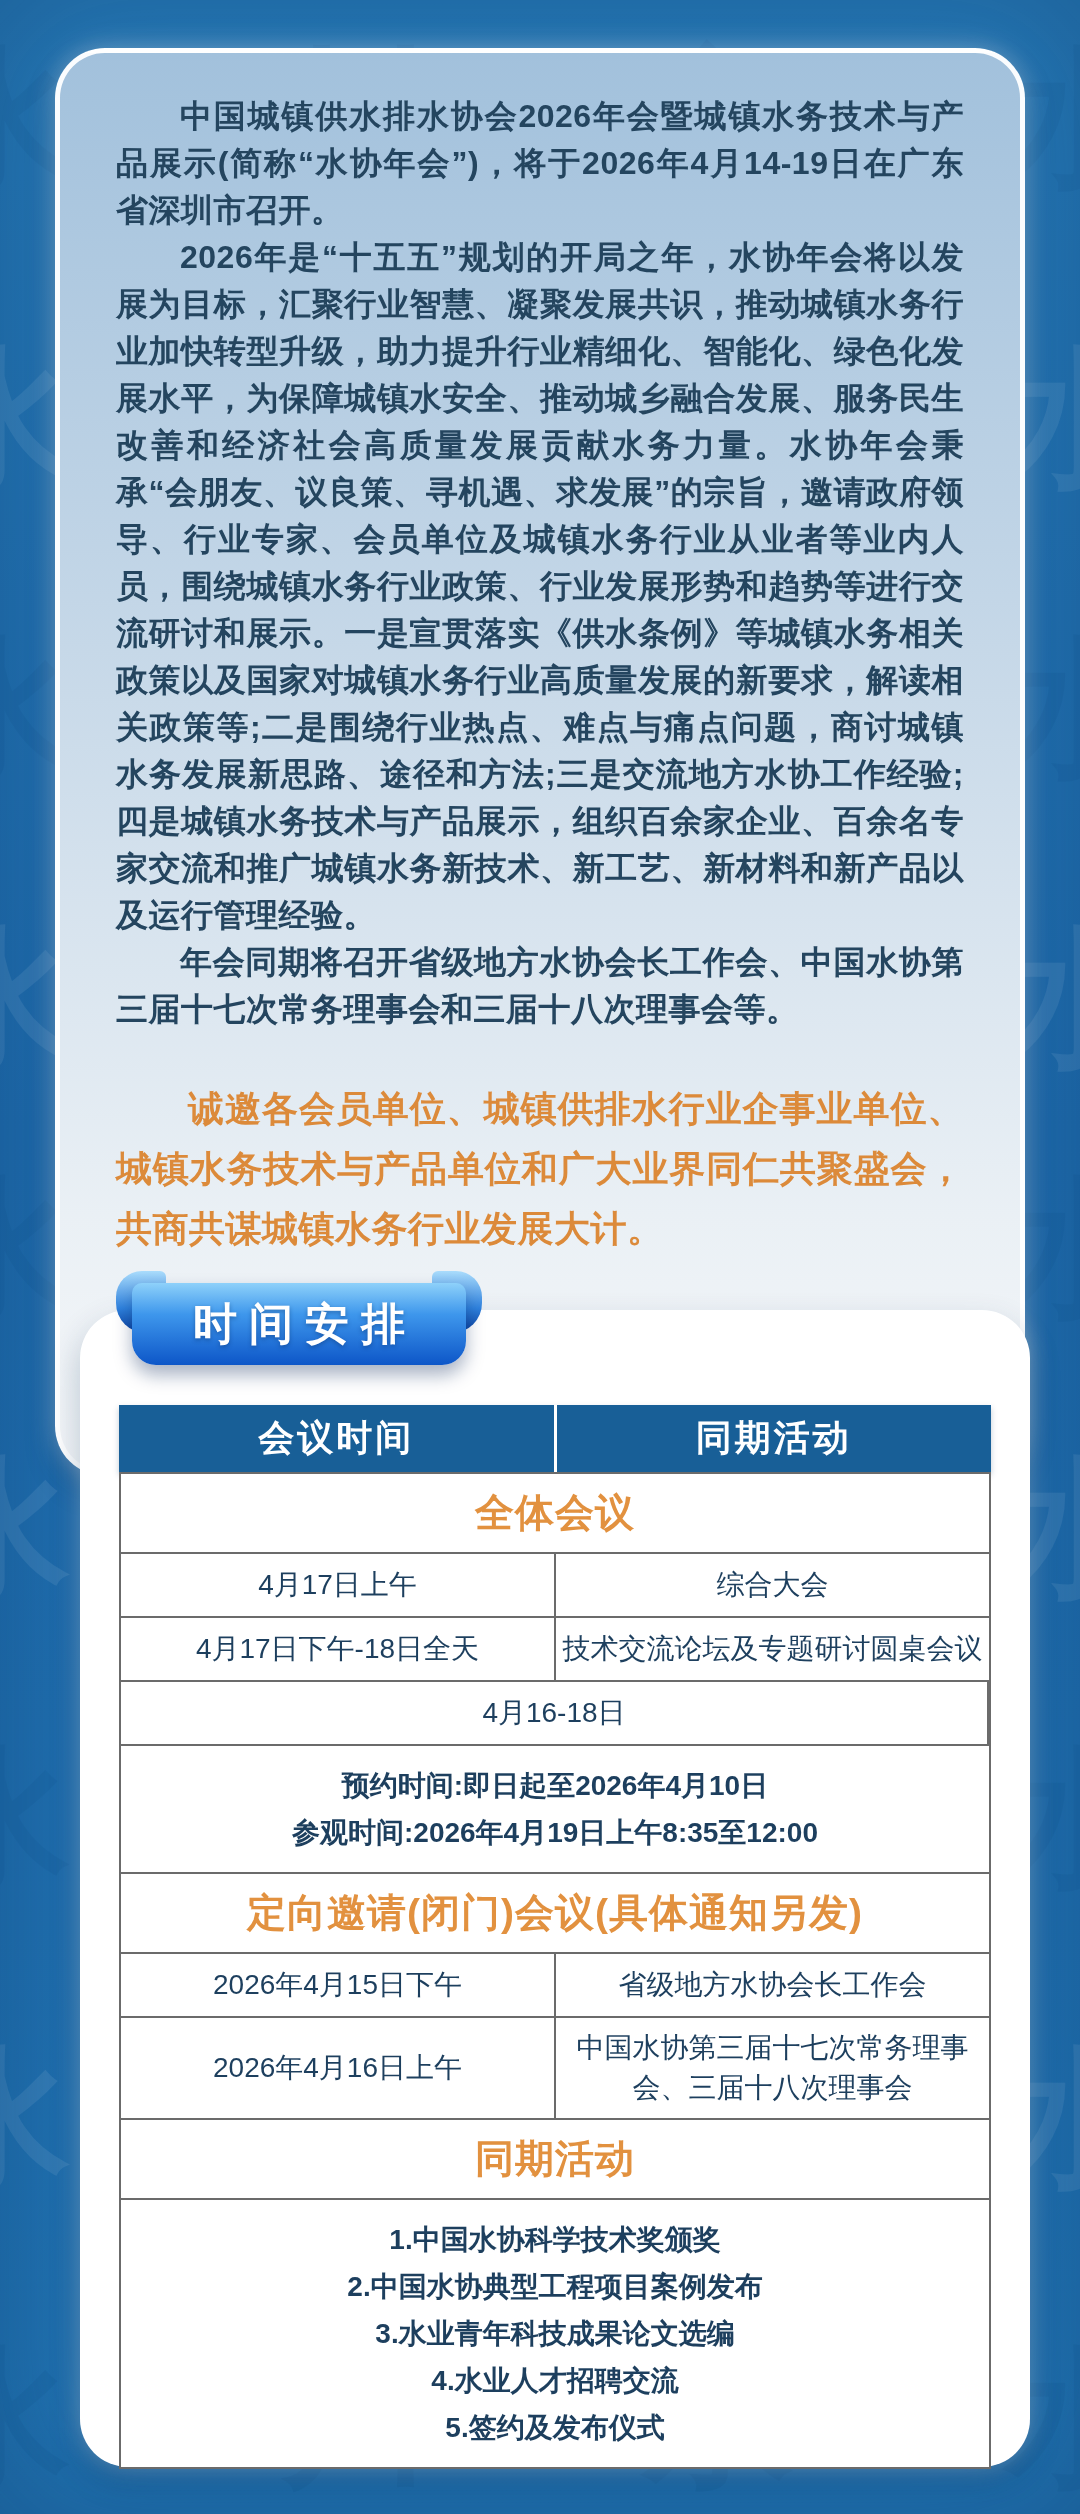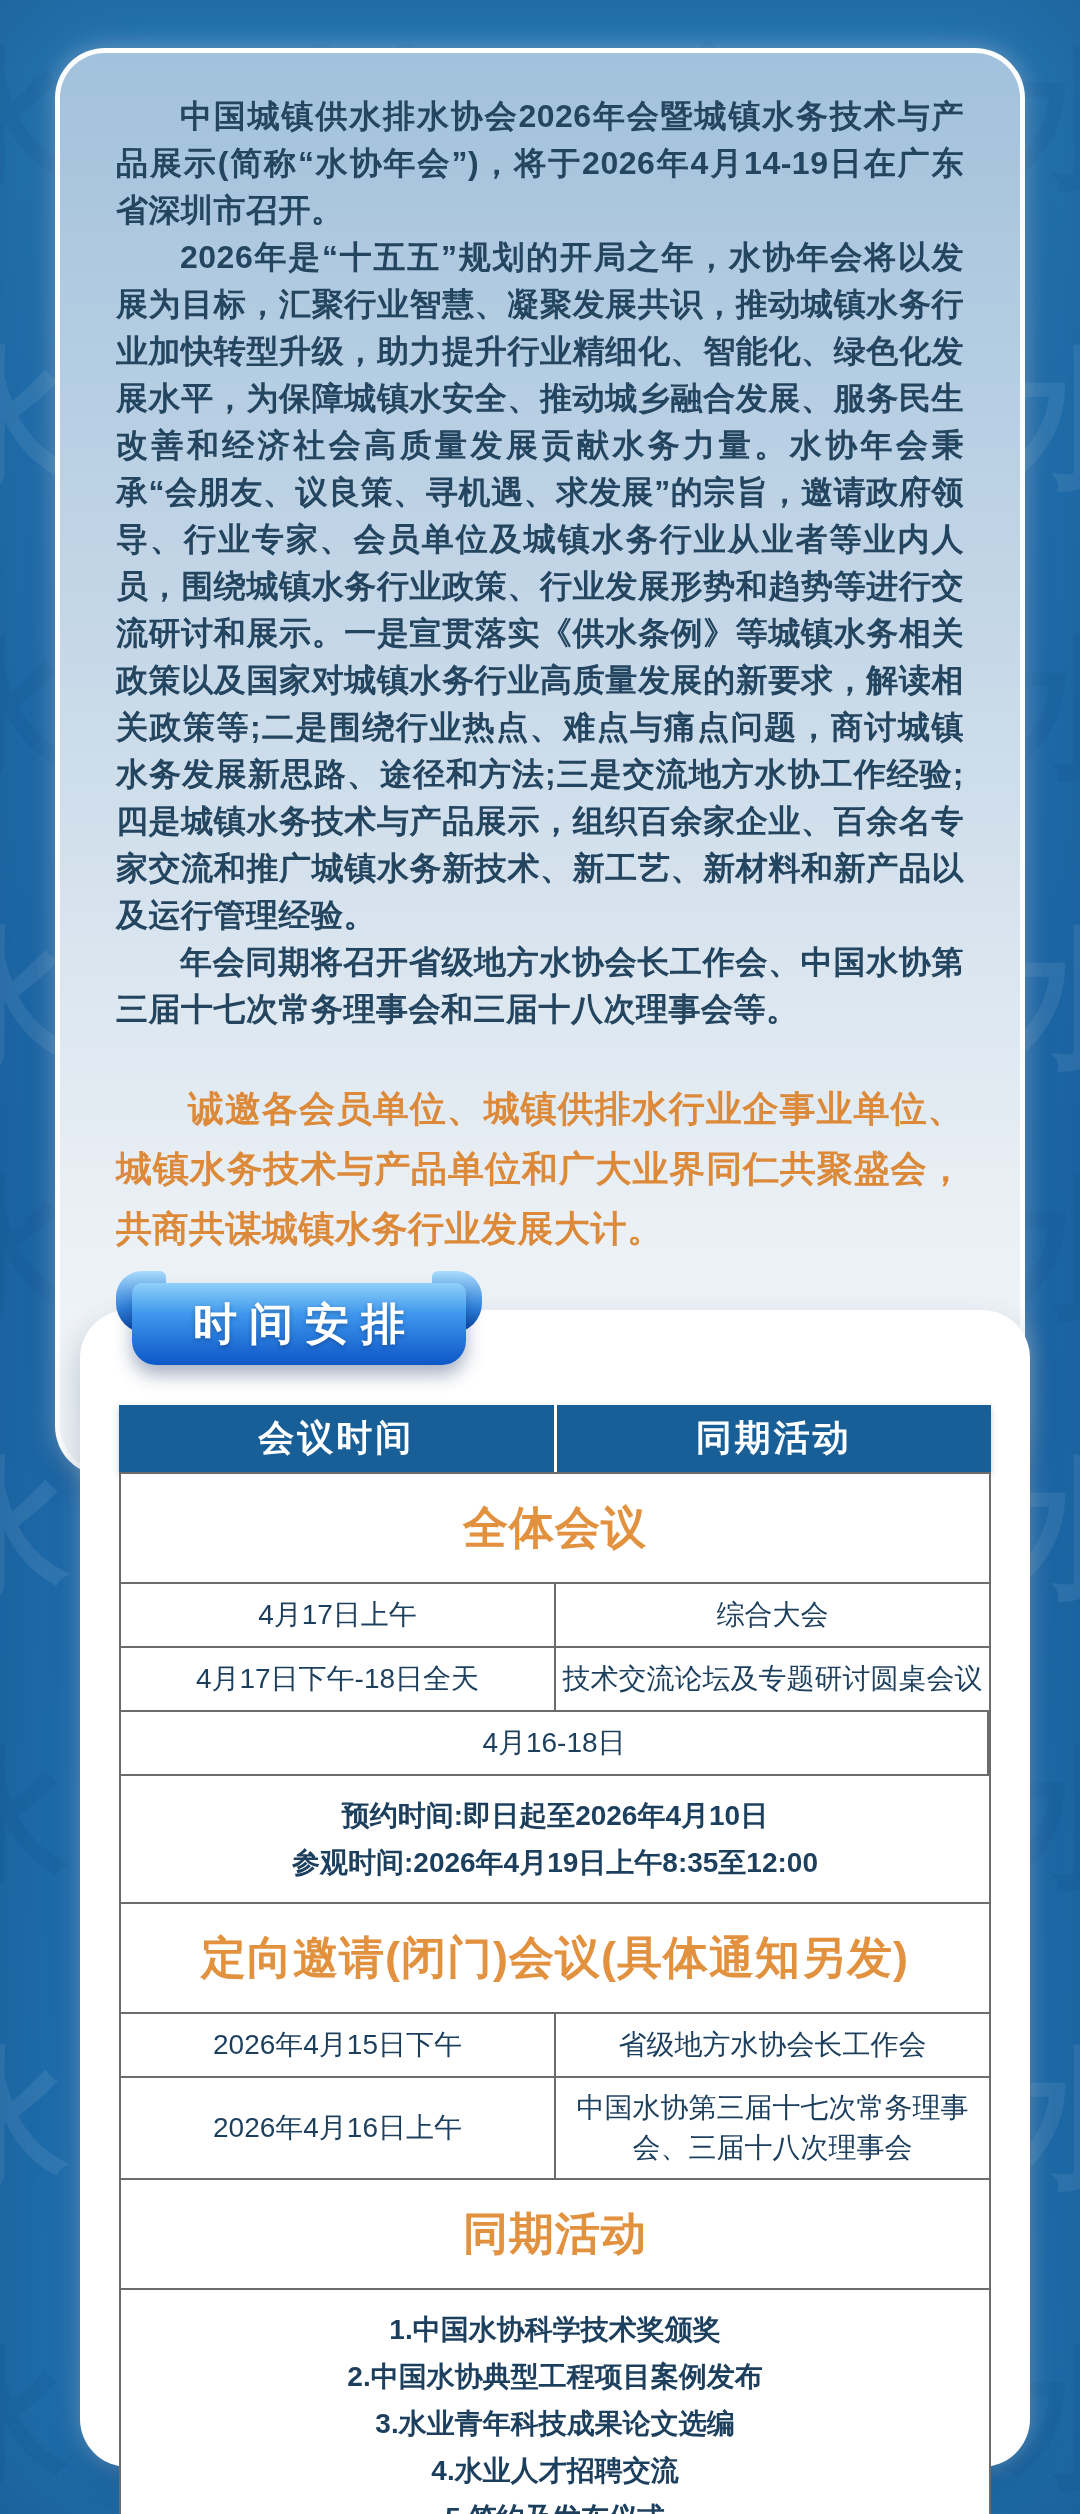--- a/index.html
+++ b/index.html
@@ -51,22 +51,22 @@
     padding:95px 39px 36px;z-index:3;
   }
   .thead{height:67px;background:#185f97;display:flex;box-shadow:0 3px 6px rgba(10,50,90,.25);}
   .hcell{flex:1;display:flex;align-items:center;justify-content:center;color:#fff;
     font-size:36px;font-weight:700;letter-spacing:3px;}
   .hcell.first{border-right:3px solid #ffffff;}
   .tbody{border:2px solid #6b6b6b;background:#fff;}
   .trow{display:flex;border-bottom:2px solid #6b6b6b;background:#fff;box-sizing:border-box;}
   .trow:last-child{border-bottom:none;}
   .sec-row{min-height:62px;align-items:center;justify-content:center;}
-  .sec-label{width:100%;text-align:center;color:#e2913f;font-size:45px;font-weight:700;
-    letter-spacing:1px;padding:24px 0;}
+  .sec-label{width:100%;text-align:center;color:#e2913f;font-size:39px;font-weight:700;
+    letter-spacing:1px;padding:12px 0;}
   .data-row{min-height:64px;}
   .cell{flex:1;display:flex;align-items:center;justify-content:center;text-align:center;
     color:#1d3f5e;font-size:28px;font-weight:400;padding:10px 2px;line-height:40px;box-sizing:border-box;}
   .cell.time{border-right:2px solid #6b6b6b;}
   .info-row{flex-direction:column;align-items:center;justify-content:center;padding:16px 2px;}
   .info-line{color:#1d3f5e;font-size:28px;font-weight:600;line-height:47px;text-align:center;}
 </style>
 </head>
 <body>
 

